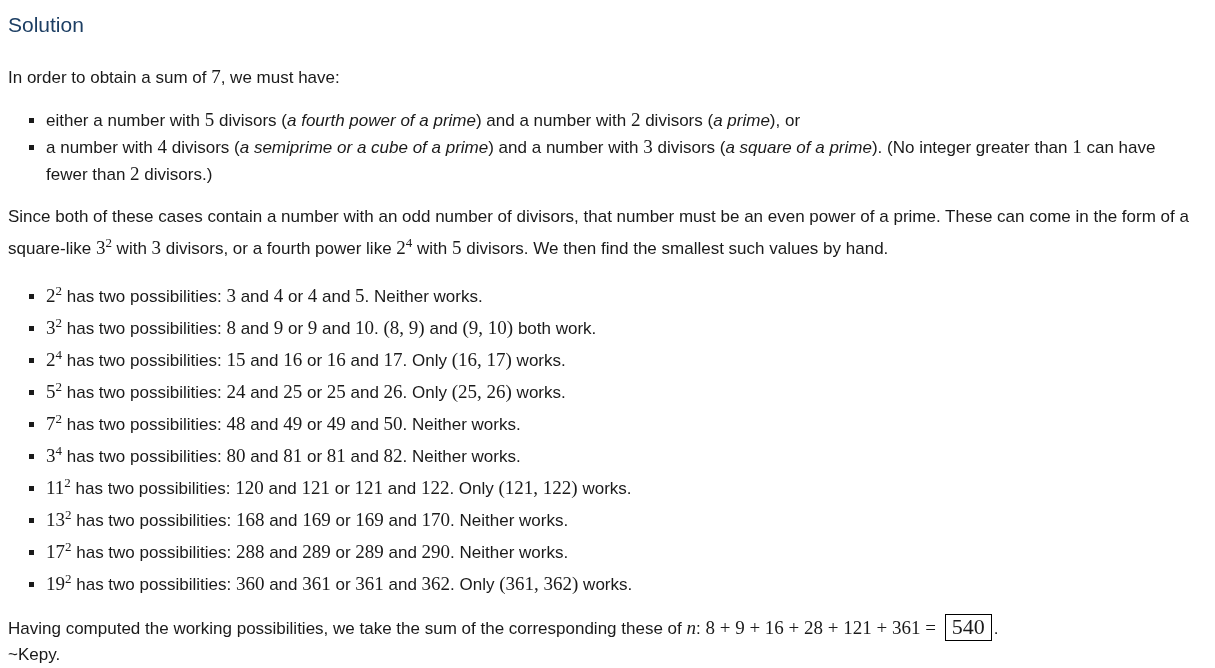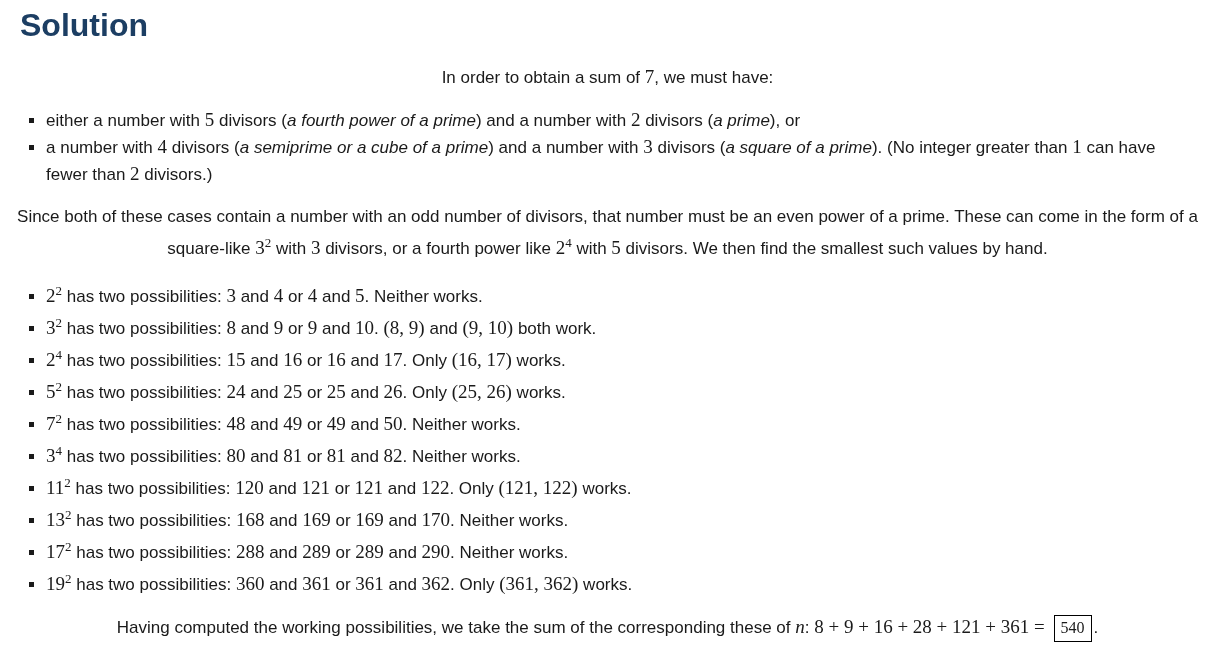--- a/index.html
+++ b/index.html
@@ -8,51 +8,50 @@
     background: #ffffff;
     color: #1a1a1a;
     font-family: "Liberation Sans", "DejaVu Sans", sans-serif;
   }
   .page {
     width: 1199px;
     padding: 8px 8px 10px 8px;
     box-sizing: content-box;
   }
   h2.solution-heading {
-    font-size: 32px;
+    font-size: 21px;
     line-height: 30px;
-    font-weight: 700;
+    font-weight: 400;
     color: var(--heading-color, #1c3e63);
-    margin: 2px 0 24px 12px;
+    margin: 2px 0 24px 0;
     letter-spacing: 0;
   }
   p {
     font-size: 17px;
     line-height: 26px;
     margin: 0 0 16px 0;
-    text-align: center;
   }
   ul {
     list-style: square;
     margin: 0 16px 16px 0;
     padding: 0 0 0 38px;
   }
   li {
     font-size: 17px;
     line-height: 26px;
   }
   
   .seg-t  { font-family: "Liberation Sans", "DejaVu Sans", sans-serif; }
   .seg-i  { font-family: "Liberation Sans", "DejaVu Sans", sans-serif; font-style: italic; }
   .seg-m  { font-family: "Liberation Serif", "DejaVu Serif", serif; font-size: 19px; }
   .seg-mi { font-family: "Liberation Serif", "DejaVu Serif", serif; font-size: 19px; font-style: italic; }
   .seg-ms { font-family: "Liberation Serif", "DejaVu Serif", serif; font-size: 13px; vertical-align: 7px; }
   .seg-box {
     font-family: "Liberation Serif", "DejaVu Serif", serif;
-    font-size: 16px;
+    font-size: 22px;
     border: 1px solid #000000;
     padding: 1px 6px 2px 6px;
     margin: 0 2px 0 4px;
     display: inline-block;
     line-height: 22px;
   }
   .conclusion-paragraph .line { display: block; }
 </style>
 </head>
 <body style="color: rgb(26, 26, 26);">
@@ -78,15 +77,16 @@
     <li><span class="seg seg-m">7</span><span class="seg seg-ms">2</span><span class="seg seg-t"> has two possibilities: </span><span class="seg seg-m">48</span><span class="seg seg-t"> and </span><span class="seg seg-m">49</span><span class="seg seg-t"> or </span><span class="seg seg-m">49</span><span class="seg seg-t"> and </span><span class="seg seg-m">50</span><span class="seg seg-t">. Neither works.</span></li>
     <li><span class="seg seg-m">3</span><span class="seg seg-ms">4</span><span class="seg seg-t"> has two possibilities: </span><span class="seg seg-m">80</span><span class="seg seg-t"> and </span><span class="seg seg-m">81</span><span class="seg seg-t"> or </span><span class="seg seg-m">81</span><span class="seg seg-t"> and </span><span class="seg seg-m">82</span><span class="seg seg-t">. Neither works.</span></li>
     <li><span class="seg seg-m">11</span><span class="seg seg-ms">2</span><span class="seg seg-t"> has two possibilities: </span><span class="seg seg-m">120</span><span class="seg seg-t"> and </span><span class="seg seg-m">121</span><span class="seg seg-t"> or </span><span class="seg seg-m">121</span><span class="seg seg-t"> and </span><span class="seg seg-m">122</span><span class="seg seg-t">. Only </span><span class="seg seg-m">(121, 122)</span><span class="seg seg-t"> works.</span></li>
     <li><span class="seg seg-m">13</span><span class="seg seg-ms">2</span><span class="seg seg-t"> has two possibilities: </span><span class="seg seg-m">168</span><span class="seg seg-t"> and </span><span class="seg seg-m">169</span><span class="seg seg-t"> or </span><span class="seg seg-m">169</span><span class="seg seg-t"> and </span><span class="seg seg-m">170</span><span class="seg seg-t">. Neither works.</span></li>
     <li><span class="seg seg-m">17</span><span class="seg seg-ms">2</span><span class="seg seg-t"> has two possibilities: </span><span class="seg seg-m">288</span><span class="seg seg-t"> and </span><span class="seg seg-m">289</span><span class="seg seg-t"> or </span><span class="seg seg-m">289</span><span class="seg seg-t"> and </span><span class="seg seg-m">290</span><span class="seg seg-t">. Neither works.</span></li>
     <li><span class="seg seg-m">19</span><span class="seg seg-ms">2</span><span class="seg seg-t"> has two possibilities: </span><span class="seg seg-m">360</span><span class="seg seg-t"> and </span><span class="seg seg-m">361</span><span class="seg seg-t"> or </span><span class="seg seg-m">361</span><span class="seg seg-t"> and </span><span class="seg seg-m">362</span><span class="seg seg-t">. Only </span><span class="seg seg-m">(361, 362)</span><span class="seg seg-t"> works.</span></li>
   </ul>
 
   <p class="conclusion-paragraph">
     <span class="line"><span class="seg seg-t">Having computed the working possibilities, we take the sum of the corresponding these of </span><span class="seg seg-mi">n</span><span class="seg seg-t">: </span><span class="seg seg-m">8 + 9 + 16 + 28 + 121 + 361 = </span><span class="seg seg-box">540</span><span class="seg seg-t">.</span></span>
+    <span class="line">~Kepy.</span>
   </p>
 
 </div>
 
 </body></html>

